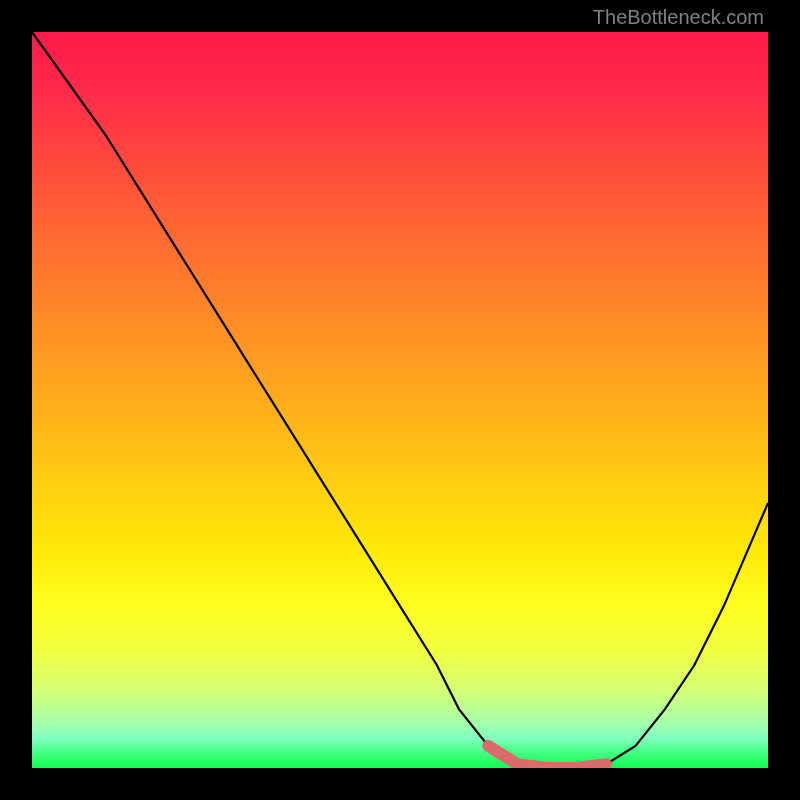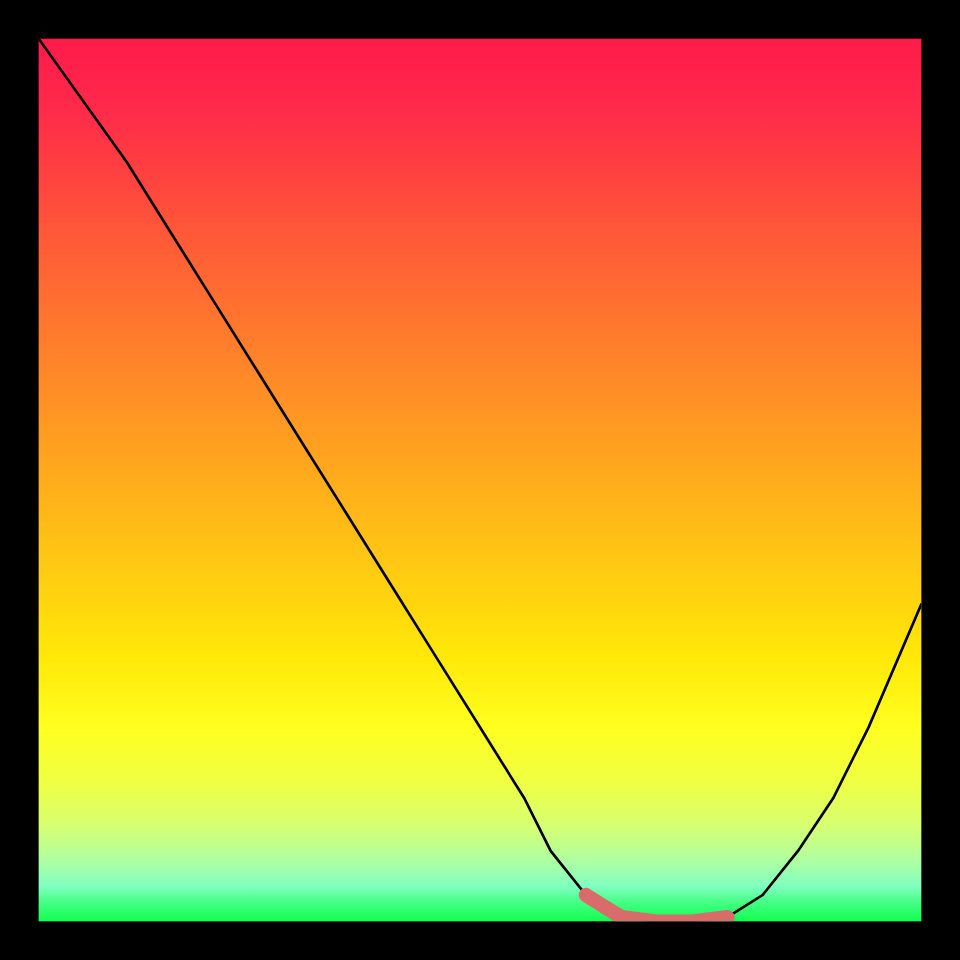--- a/index.html
+++ b/index.html
@@ -63,13 +63,14 @@
 <body>
 
 <div class="chart-container">
   <div class="plot-area">
     <div class="gradient-bg"></div>
     <svg class="curve-svg" viewBox="0 0 736 736" preserveAspectRatio="none">
       <path id="main-curve" fill="none" stroke="#000" stroke-width="2.2" d="M0.0 0.0 L36.8 51.5 L73.6 103.0 L110.4 161.9 L147.2 220.8 L184.0 279.7 L220.8 338.6 L257.6 397.4 L294.4 456.3 L331.2 515.2 L368.0 574.1 L404.8 633.0 L426.9 677.1 L456.3 713.9 L485.8 732.3 L515.2 736.0 L544.6 736.0 L574.1 732.3 L603.5 713.9 L633.0 677.1 L662.4 633.0 L691.8 574.1 L736.0 471.0"></path>
       <path id="highlight-seg" fill="none" stroke="#d96b6b" stroke-width="12" stroke-linecap="round" d="M456.3 713.9 L466.1 720.1 L475.9 726.2 L485.8 732.3 L495.6 733.5 L505.4 734.8 L515.2 736.0 L525.0 736.0 L534.8 736.0 L544.6 736.0 L554.5 734.8 L564.3 733.5 L574.1 732.3"></path>
     </svg>
   </div>
+  <div class="watermark">TheBottleneck.com</div>
 </div>
 
 </body></html>

